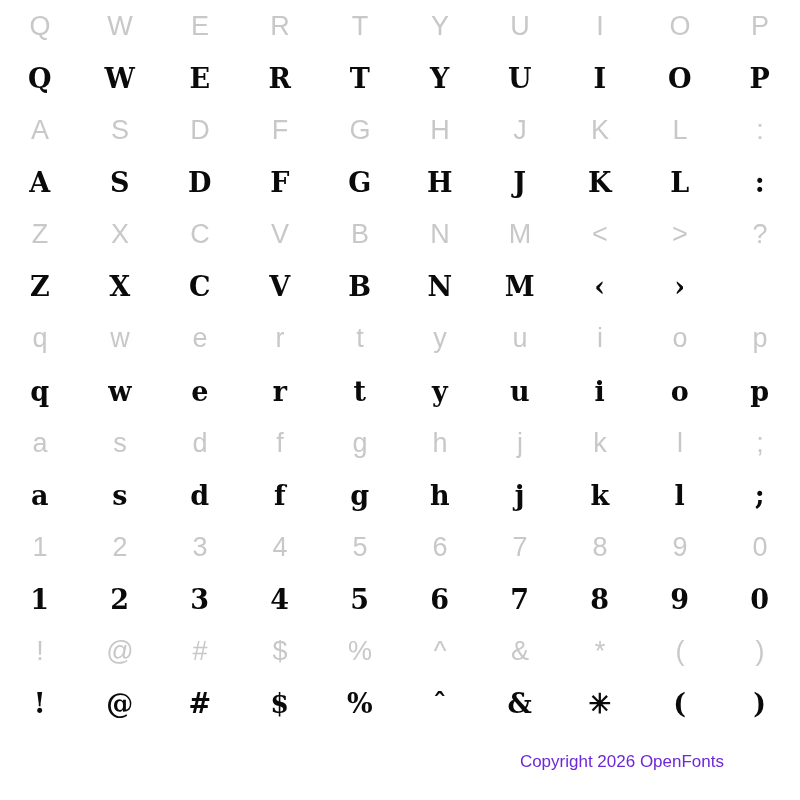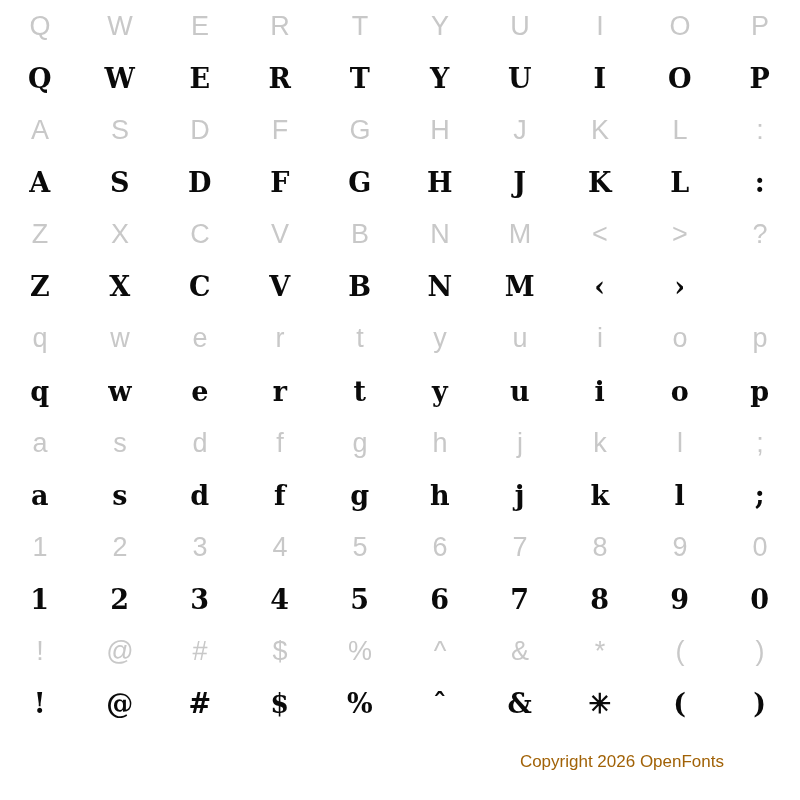--- a/index.html
+++ b/index.html
@@ -57,21 +57,21 @@
     font-weight: bold;
     font-family: "DejaVu Serif", serif;
     font-style: normal;
     letter-spacing: 0.5px;
   }
 
   .copyright {
     position: absolute;
     right: 76px;
     bottom: 28px;
-    color: #a16207;
+    color: #6d28d9;
     font-size: 17px;
     font-family: "Liberation Sans", sans-serif;
     white-space: nowrap;
   }
 </style>
 </head>
 <body>
 
 <div id="specimen">
 

